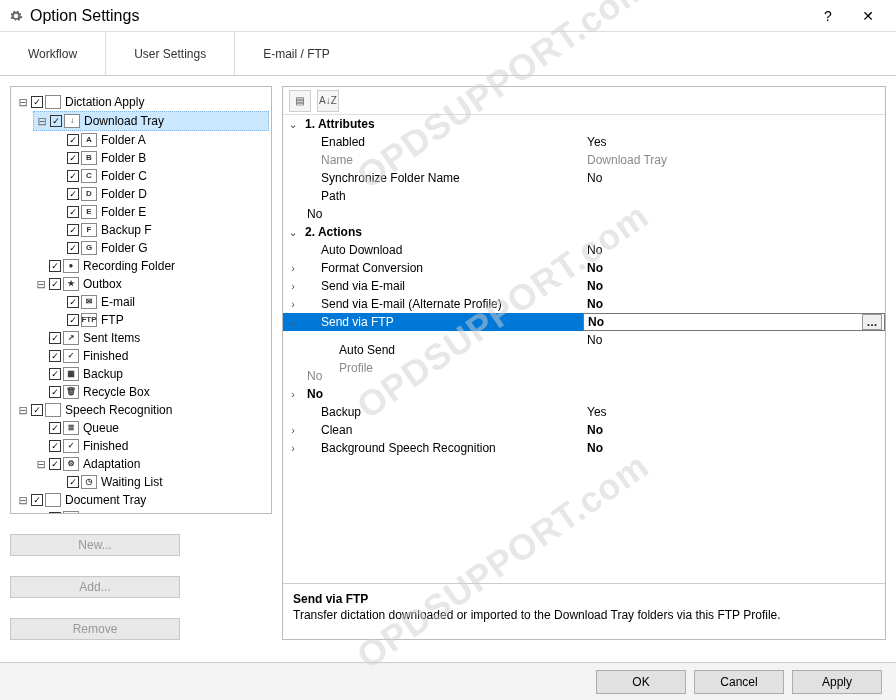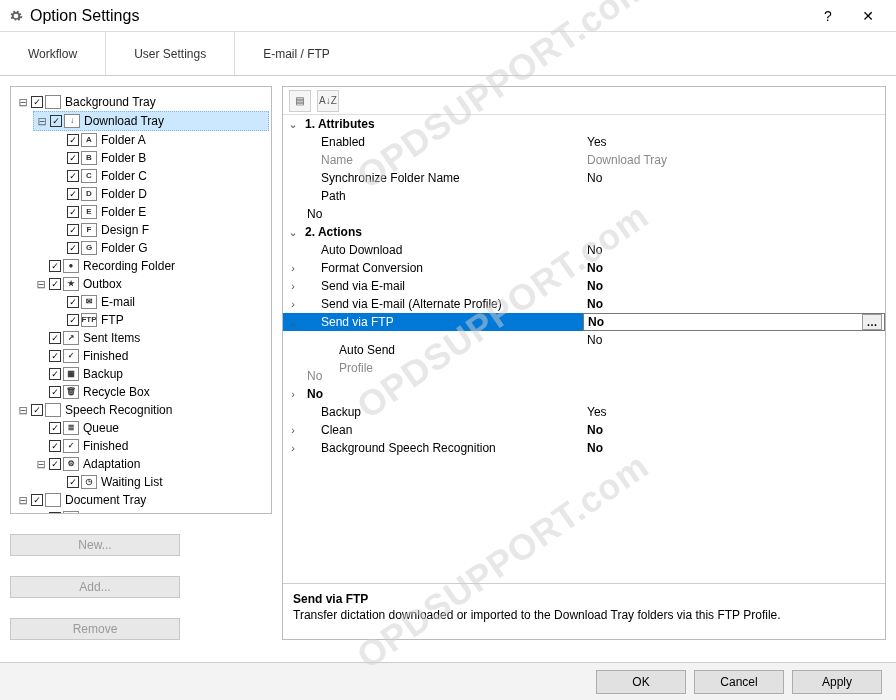--- a/index.html
+++ b/index.html
@@ -87,21 +87,21 @@
 <div class="content">
   <div class="left">
     <div class="treebox">
       <div class="tree" id="tree">
           <ul>
             <li>
               <div class="treerow">
                 <span class="toggle">⊟</span>
                 <span class="cb"></span>
                 <span class="foldicon"></span>
-                <span class="tlabel">Background Tray</span>
+                <span class="tlabel">Dictation Apply</span>
               </div>
               <ul>
                 <li>
                   <div class="treerow sel">
                     <span class="toggle">⊟</span>
                     <span class="cb"></span>
                     <span class="foldicon">↓</span>
                     <span class="tlabel">Download Tray</span>
                   </div>
                   <ul>
@@ -143,21 +143,21 @@
                         <span class="cb"></span>
                         <span class="foldicon">E</span>
                         <span class="tlabel">Folder E</span>
                       </div>
                     </li>
                     <li>
                       <div class="treerow">
                         <span class="toggle empty">·</span>
                         <span class="cb"></span>
                         <span class="foldicon">F</span>
-                        <span class="tlabel">Design F</span>
+                        <span class="tlabel">Backup F</span>
                       </div>
                     </li>
                     <li>
                       <div class="treerow">
                         <span class="toggle empty">·</span>
                         <span class="cb"></span>
                         <span class="foldicon">G</span>
                         <span class="tlabel">Folder G</span>
                       </div>
                     </li>

